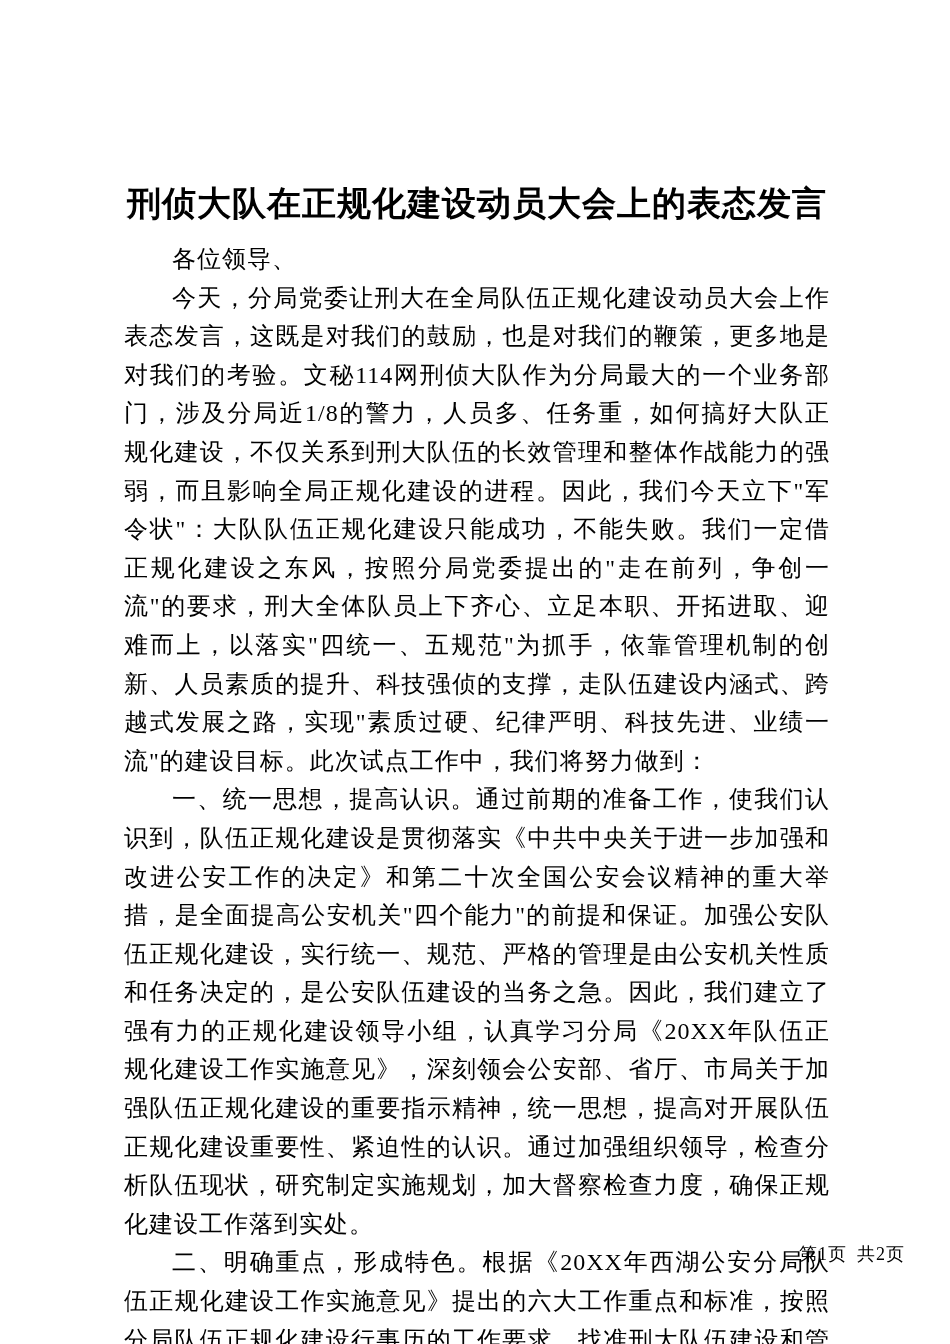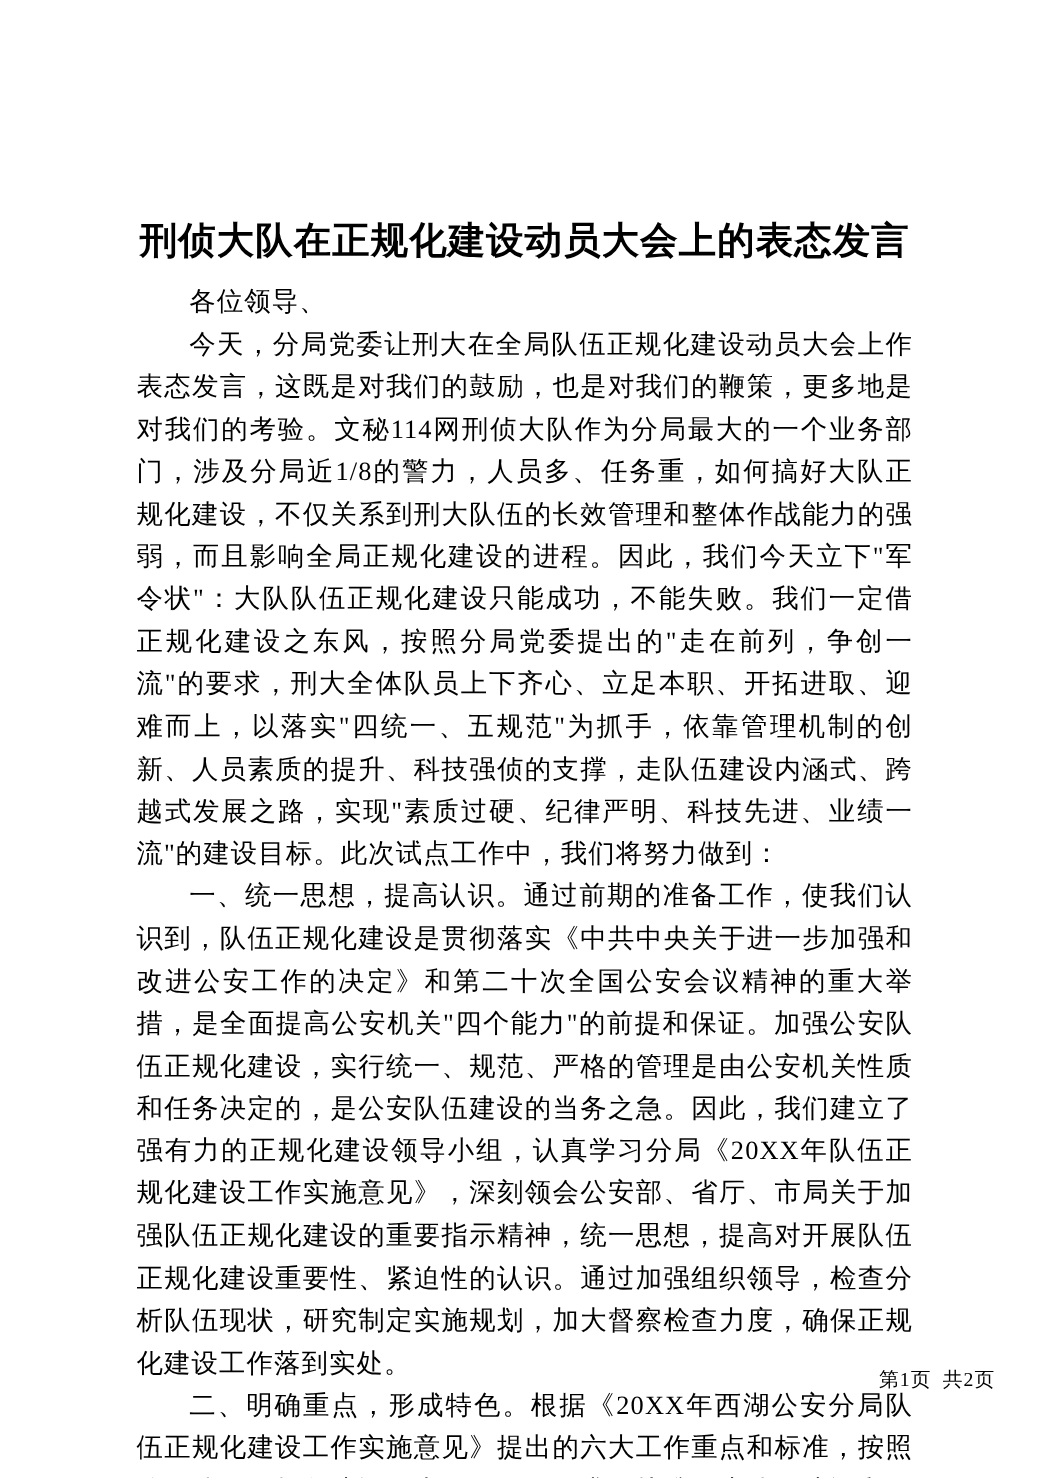--- a/index.html
+++ b/index.html
@@ -17,21 +17,21 @@
       overflow: hidden;
       box-sizing: border-box;
     }
     .content {
       position: absolute;
       left: 124px;
       top: 182px;
       width: 706px;
     }
     .doc-title {
-      margin: 16px 0 14px 0;
+      margin: 0 0 14px 0;
       font-size: 34px;
       font-weight: bold;
       line-height: 44px;
       white-space: nowrap;
       text-align: center;
       letter-spacing: 1px;
     }
     .body-text p {
       margin: 0;
       font-size: 24px;

